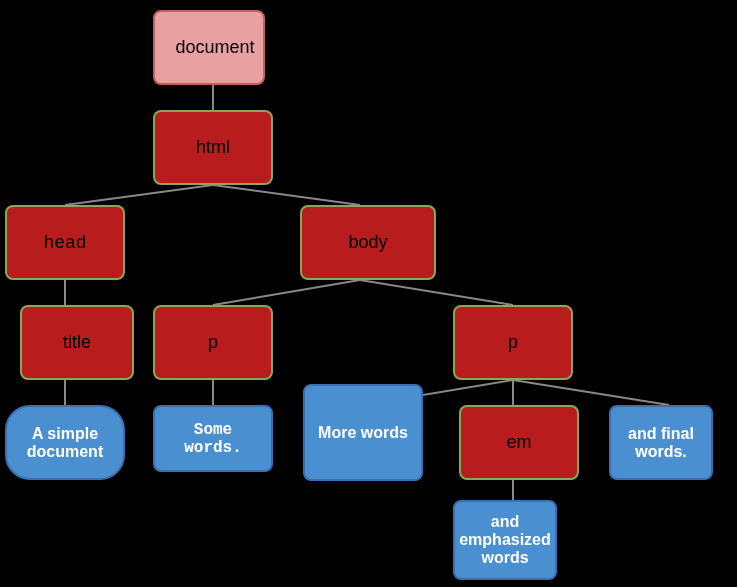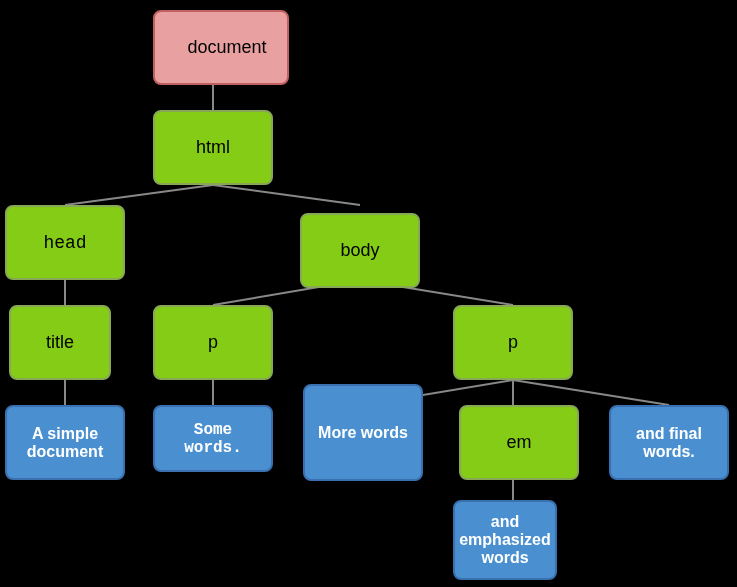--- a/index.html
+++ b/index.html
@@ -29,21 +29,21 @@
       font-weight: normal;
       padding: 8px;
     }
 
     .node-red {
       background: #e8a0a0;
       border: 2px solid #c06060;
     }
 
     .node-green {
-      background: #84cc16;
+      background: #b91c1c;
       border: 2px solid #88a858;
     }
 
     .node-blue {
       background: #4a90d0;
       border: 2px solid #3a70b0;
       color: #fff;
       font-weight: bold;
       font-size: 16px;
     }
@@ -74,27 +74,27 @@
       <line x1="360" y1="280" x2="213" y2="305"></line>
       <line x1="360" y1="280" x2="513" y2="305"></line>
       <line x1="65" y1="380" x2="65" y2="405"></line>
       <line x1="213" y1="380" x2="213" y2="405"></line>
       <line x1="513" y1="380" x2="363" y2="405"></line>
       <line x1="513" y1="380" x2="513" y2="405"></line>
       <line x1="513" y1="380" x2="669" y2="405"></line>
       <line x1="513" y1="480" x2="513" y2="500"></line>
     </svg>
   <div id="nodes-container">
-      <div class="node node-red" style="left: 153px; top: 10px; width: 136px; height: 75px; padding-left: 20px;">document</div>
+      <div class="node node-red" style="left: 153px; top: 10px; width: 112px; height: 75px; padding-left: 20px;">document</div>
       <div class="node node-green" style="left: 153px; top: 110px; width: 120px; height: 75px;">html</div>
       <div class="node node-green" style="left: 5px; top: 205px; width: 120px; height: 75px; font-family: Liberation Mono, monospace;">head</div>
-      <div class="node node-green" style="left: 300px; top: 213px; width: 120px; height: 75px; text-align: center;">body</div>
-      <div class="node node-green" style="left: 9px; top: 305px; width: 102px; height: 75px;">title</div>
+      <div class="node node-green" style="left: 300px; top: 205px; width: 136px; height: 75px; text-align: center;">body</div>
+      <div class="node node-green" style="left: 20px; top: 305px; width: 114px; height: 75px;">title</div>
       <div class="node node-green" style="left: 153px; top: 305px; width: 120px; height: 75px;">p</div>
       <div class="node node-green" style="left: 453px; top: 305px; width: 120px; height: 75px;">p</div>
-      <div class="node node-blue" style="left: 5px; top: 405px; width: 120px; height: 75px;">A simple document</div>
+      <div class="node node-blue" style="left: 5px; top: 405px; width: 120px; height: 75px; border-radius: 25px;">A simple document</div>
       <div class="node node-blue" style="left: 153px; top: 405px; width: 120px; height: 67px; font-family: Liberation Mono, monospace;">Some words.</div>
       <div class="node node-blue" style="left: 303px; top: 384px; width: 120px; height: 97px; text-align: center;">More words</div>
       <div class="node node-green" style="left: 459px; top: 405px; width: 120px; height: 75px;">em</div>
-      <div class="node node-blue" style="left: 609px; top: 405px; width: 120px; height: 75px;">and final words.</div>
+      <div class="node node-blue" style="left: 609px; top: 405px; width: 104px; height: 75px;">and final words.</div>
       <div class="node node-blue" style="left: 453px; top: 500px; width: 104px; height: 80px;">and emphasized words</div>
     </div>
 </div>
 
 </body></html>

